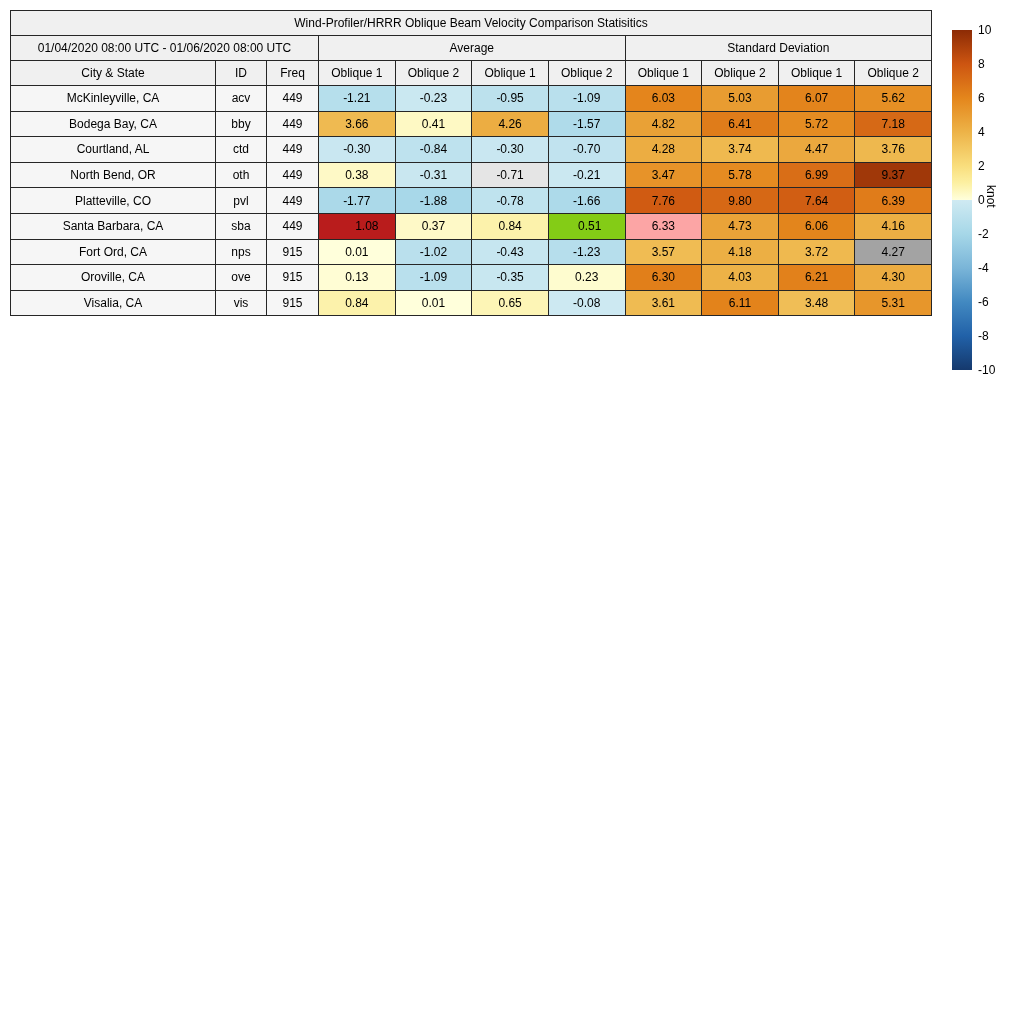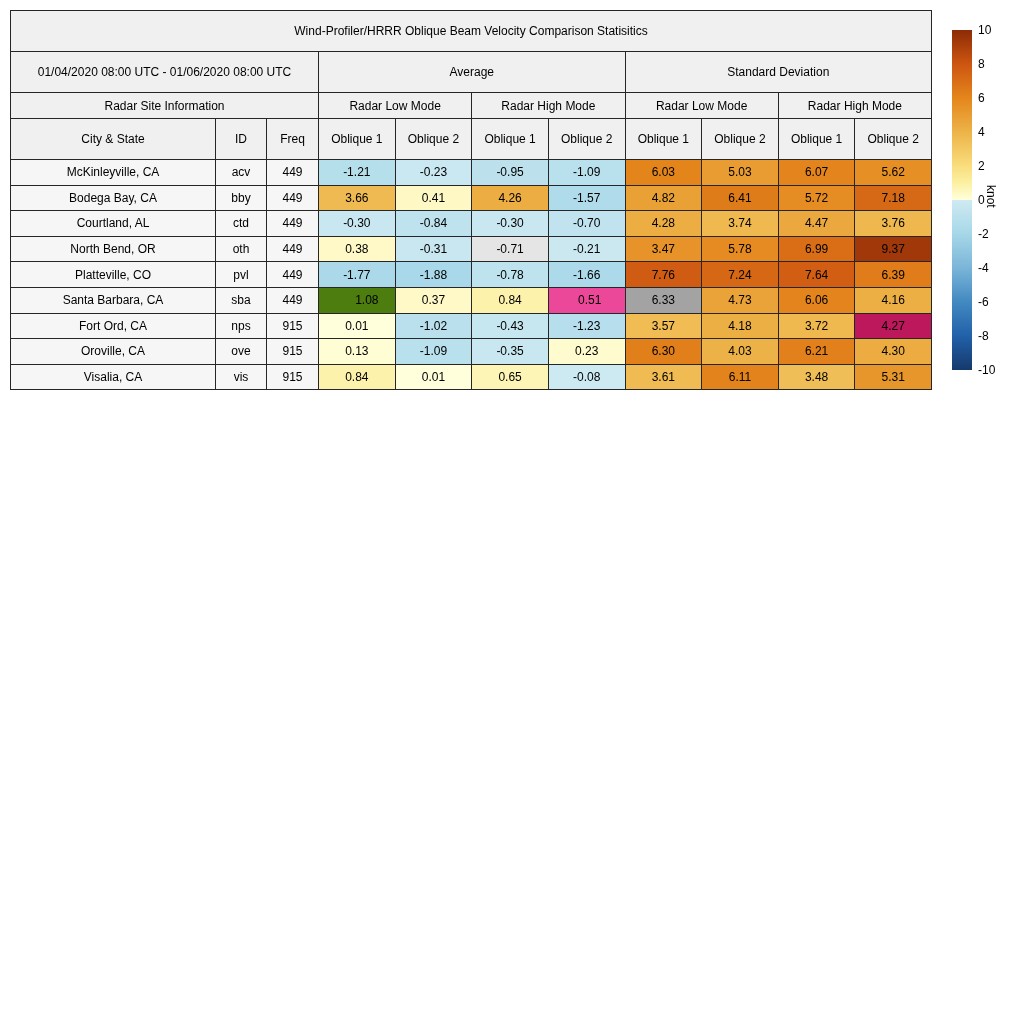--- a/index.html
+++ b/index.html
@@ -24,21 +24,21 @@
   table.stats td {
     border: 1px solid #262626;
     text-align: center;
     vertical-align: middle;
     padding: 0;
     overflow: hidden;
     white-space: nowrap;
   }
   table.stats thead td { background: #f0f0f0; }
   table.stats td.site { background: #f6f6f6; }
-  tr.hrow { height: 41px; }
+  tr.hrow { height: 25px; }
   tr.hrow2 { height: 26px; }
   tbody tr { height: 25.6px; }
   #colorbar {
     position: absolute;
     left: 952px;
     top: 30px;
     width: 20px;
     height: 340px;
   }
   .cb-tick {
@@ -81,27 +81,20 @@
     </colgroup>
     <thead>
       <tr class="hrow">
         <td colspan="11">Wind-Profiler/HRRR Oblique Beam Velocity Comparison Statisitics</td>
       </tr>
       <tr class="hrow">
         <td colspan="3">01/04/2020 08:00 UTC - 01/06/2020 08:00 UTC</td>
         <td colspan="4">Average</td>
         <td colspan="4">Standard Deviation</td>
       </tr>
-      <tr class="hrow2">
-        <td colspan="3">Radar Site Information</td>
-        <td colspan="2">Radar Low Mode</td>
-        <td colspan="2">Radar High Mode</td>
-        <td colspan="2">Radar Low Mode</td>
-        <td colspan="2">Radar High Mode</td>
-      </tr>
       <tr class="hrow">
         <td>City &amp; State</td>
         <td>ID</td>
         <td>Freq</td>
         <td>Oblique 1</td>
         <td>Oblique 2</td>
         <td>Oblique 1</td>
         <td>Oblique 2</td>
         <td>Oblique 1</td>
         <td>Oblique 2</td>
@@ -164,49 +157,49 @@
         </tr>
         <tr>
           <td class="site">Platteville, CO</td>
           <td class="site">pvl</td>
           <td class="site">449</td>
           <td style="background: rgb(171, 217, 233);">-1.77</td>
           <td style="background: rgb(168, 216, 233);">-1.88</td>
           <td style="background: rgb(191, 227, 238);">-0.78</td>
           <td style="background: rgb(173, 218, 234);">-1.66</td>
           <td style="background: rgb(208, 91, 18);">7.76</td>
-          <td style="background: rgb(214, 104, 21);">7.24</td>
+          <td style="background: rgb(214, 104, 21);">9.80</td>
           <td style="background: rgb(209, 94, 19);">7.64</td>
           <td style="background: rgb(224, 124, 26);">6.39</td>
         </tr>
         <tr>
           <td class="site">Santa Barbara, CA</td>
           <td class="site">sba</td>
           <td class="site">449</td>
-          <td style="background: #4d7c0f; padding-left: 20px;">1.08</td>
+          <td style="background: #b91c1c; padding-left: 20px;">1.08</td>
           <td style="background: rgb(254, 249, 199); margin-left: 31px;">0.37</td>
           <td style="background: rgb(252, 242, 171);">0.84</td>
-          <td style="background: #ec4899; padding-left: 6px;">0.51</td>
-          <td style="background: #a3a3a3; margin-top: 31px;">6.33</td>
+          <td style="background: #84cc16; padding-left: 6px;">0.51</td>
+          <td style="background: #fca5a5; margin-top: 31px;">6.33</td>
           <td style="background: rgb(234, 163, 56);">4.73</td>
           <td style="background: rgb(227, 133, 28);">6.06</td>
           <td style="background: rgb(236, 175, 68);">4.16</td>
         </tr>
         <tr>
           <td class="site">Fort Ord, CA</td>
           <td class="site">nps</td>
           <td class="site">915</td>
           <td style="background: rgb(255, 255, 219);">0.01</td>
           <td style="background: rgb(186, 224, 237);">-1.02</td>
           <td style="background: rgb(198, 230, 240);">-0.43</td>
           <td style="background: rgb(182, 222, 236);">-1.23</td>
           <td style="background: rgb(240, 188, 83);">3.57</td>
           <td style="background: rgb(236, 175, 68);">4.18</td>
           <td style="background: rgb(239, 185, 79);">3.72</td>
-          <td style="background: #be185d;">4.27</td>
+          <td style="background: #a3a3a3;">4.27</td>
         </tr>
         <tr>
           <td class="site">Oroville, CA</td>
           <td class="site">ove</td>
           <td class="site">915</td>
           <td style="background: rgb(255, 253, 212);">0.13</td>
           <td style="background: rgb(185, 224, 237);">-1.09</td>
           <td style="background: rgb(200, 231, 240);">-0.35</td>
           <td style="background: rgb(254, 252, 207);">0.23</td>
           <td style="background: rgb(225, 127, 26);">6.30</td>

